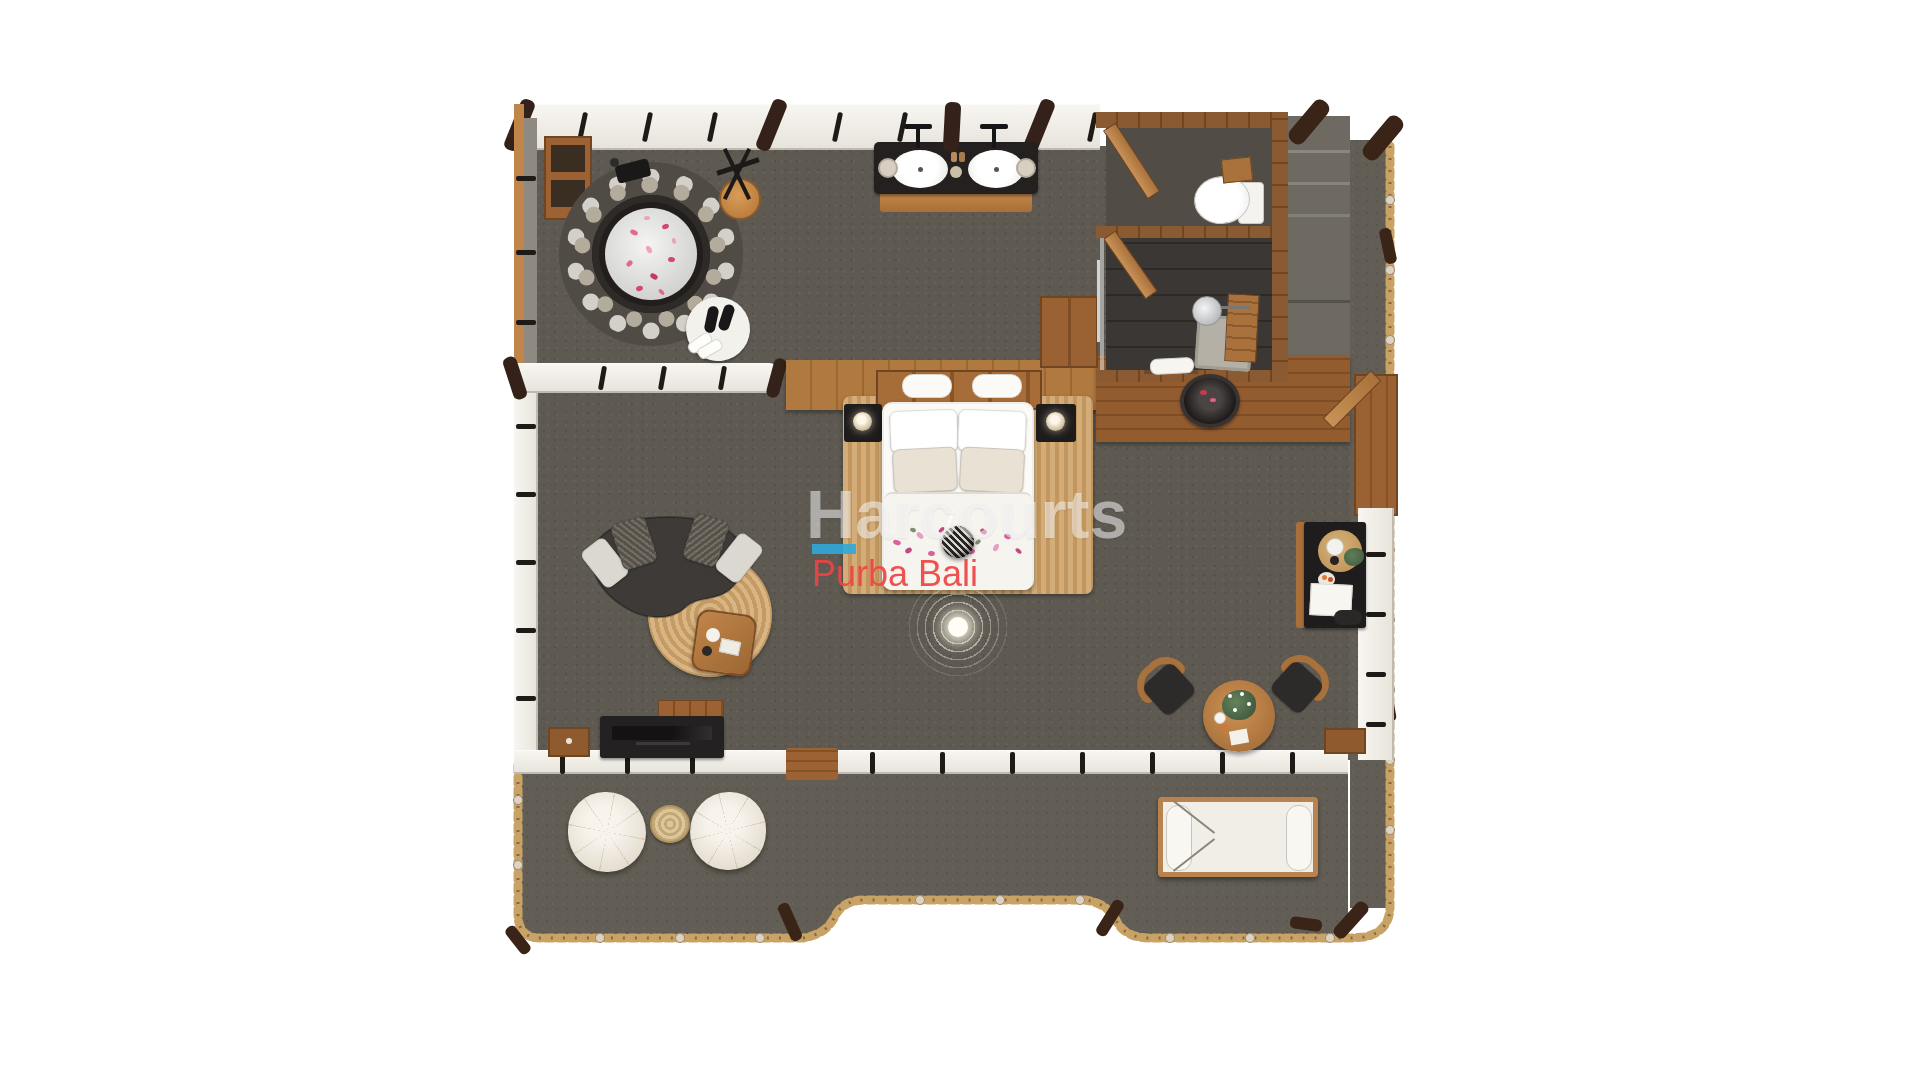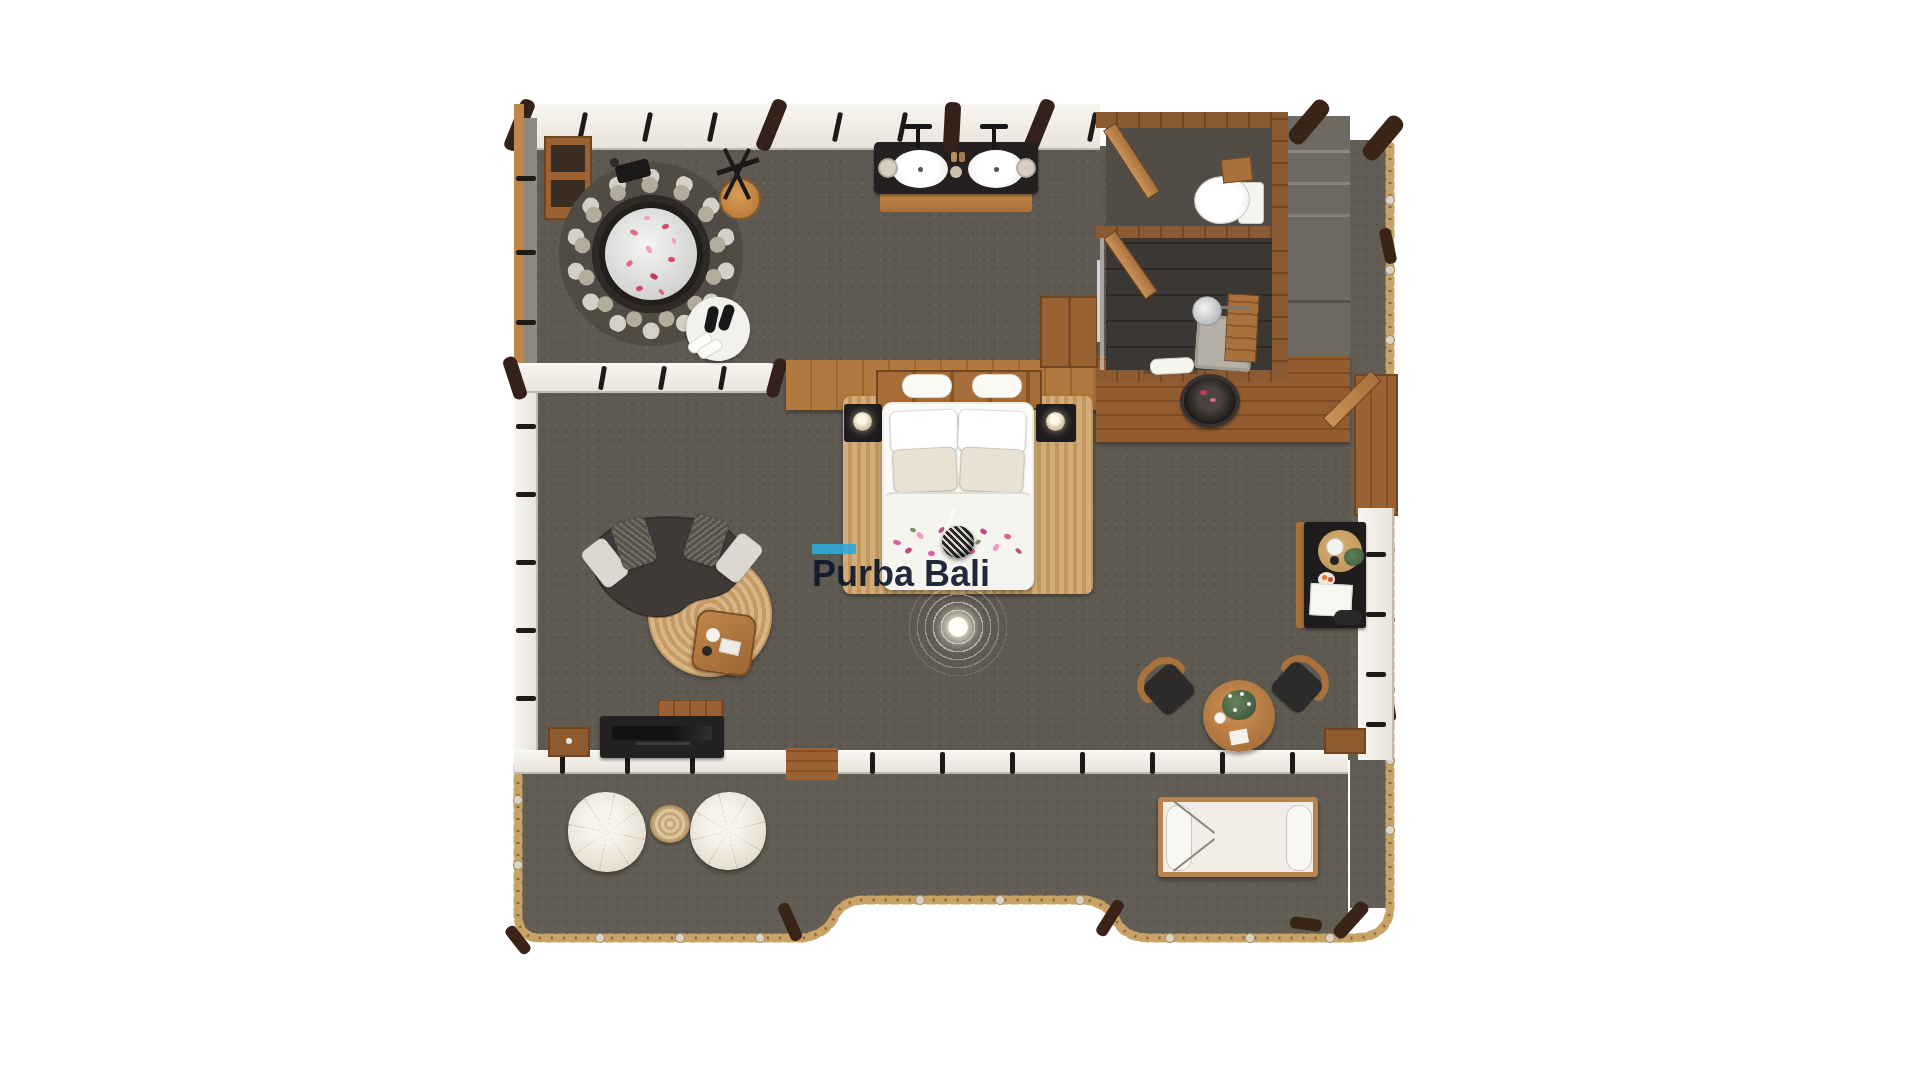--- a/index.html
+++ b/index.html
@@ -16,21 +16,21 @@
   .wood{background:repeating-linear-gradient(90deg,#b0793f 0 24px,#9c6733 24px 26px);}
   .woodh{background:repeating-linear-gradient(0deg,#935c2f 0 12px,#7e4d26 12px 14px);}
   .woodpanel{background:repeating-linear-gradient(90deg,#9a6233 0 14px,#845226 14px 16px);border:2px solid #6f4522;box-sizing:border-box;}
   .post{background:#33211a;border-radius:6px;}
   .bracket{background:#1d1a17;border-radius:2px;}
   .pillow{border:1px solid rgba(0,0,0,.12);border-radius:7px;box-shadow:0 1px 2px rgba(0,0,0,.25);}
   .petal{border-radius:50%;}
   .chairback{border:7px solid #a9713b;border-bottom:none;border-radius:27px 27px 8px 8px;box-sizing:border-box;}
   .chairseat{background:#2d2a2a;border-radius:8px;box-shadow:0 1px 2px rgba(0,0,0,.4);}
   .wm-brand{font-size:68px;font-weight:bold;letter-spacing:0px;color:rgba(255,255,255,0.52);line-height:1;}
-  .wm-sub{font-size:36px;font-weight:700;color:#0f172a;line-height:1;opacity:.92;}
+  .wm-sub{font-size:36px;font-weight:400;color:#ef4444;line-height:1;opacity:.92;}
 </style>
 </head>
 <body>
 
 <div id="stage">
 
   <div class="abs carpet" style="left:536px;top:146px;width:822px;height:614px;"></div>
 
   <div class="abs" style="left:1284px;top:116px;width:66px;height:264px;background:#6e6a61;"></div>
   <div class="abs" style="left:1284px;top:150px;width:66px;height:3px;background:rgba(255,255,255,.20);"></div>
@@ -317,16 +317,17 @@
        background:repeating-conic-gradient(from 30deg, rgba(176,146,103,.28) 0 2deg, rgba(0,0,0,0) 2deg 45deg), radial-gradient(circle at 45% 40%, #f8f4ed 25%, #e6dfd2 70%, #d4cbba);
        box-shadow:0 3px 5px rgba(0,0,0,.35);"></div>
   <div class="abs" style="left:650px;top:805px;width:36px;height:34px;border-radius:50%;
        background:repeating-radial-gradient(circle at 50% 50%, #dcc69d 0 3px, #c4a876 3px 6px);border:2px solid #b09260;box-shadow:0 2px 3px rgba(0,0,0,.35);"></div>
   <div class="abs" style="left:1158px;top:797px;width:160px;height:80px;background:#f1eee8;border:5px solid #b9834f;border-radius:4px;box-sizing:border-box;box-shadow:0 3px 5px rgba(0,0,0,.4);"></div>
   <div class="abs" style="left:1166px;top:805px;width:24px;height:64px;background:#f9f7f2;border:1px solid #c9c5bb;border-radius:12px;"></div>
   <div class="abs" style="left:1286px;top:805px;width:24px;height:64px;background:#f9f7f2;border:1px solid #c9c5bb;border-radius:12px;"></div>
   <div class="abs" style="left:1168px;top:816px;width:52px;height:2px;background:#8a8populate578;background:#8a8578;transform:rotate(38deg);"></div>
   <div class="abs" style="left:1168px;top:854px;width:52px;height:2px;background:#8a8578;transform:rotate(-38deg);"></div>
 
+  <div class="abs wm-brand" style="left:806px;top:480px;text-shadow:0 1px 2px rgba(0,0,0,.08);">Harcourts</div>
   <div class="abs" style="left:812px;top:544px;width:44px;height:10px;background:#2FA8D8;opacity:.9;"></div>
   <div class="abs wm-sub" style="left:812px;top:556px;">Purba Bali</div>
 
 </div>
 
 </body></html>

